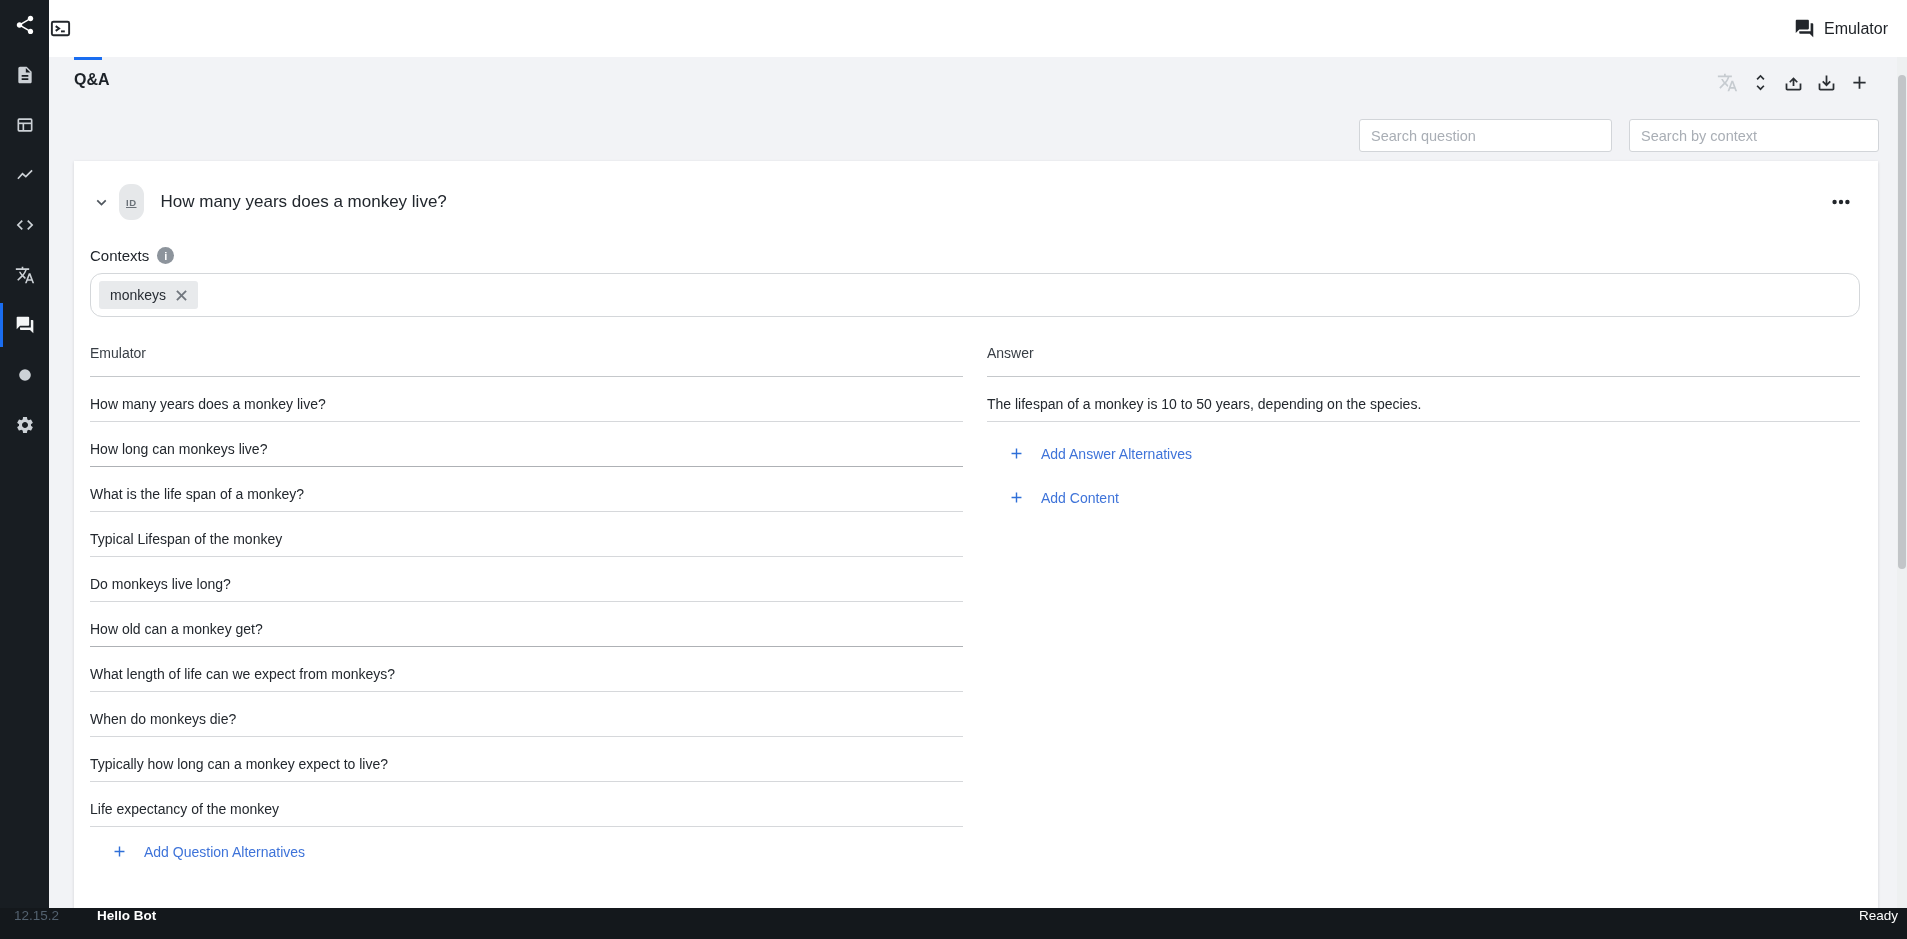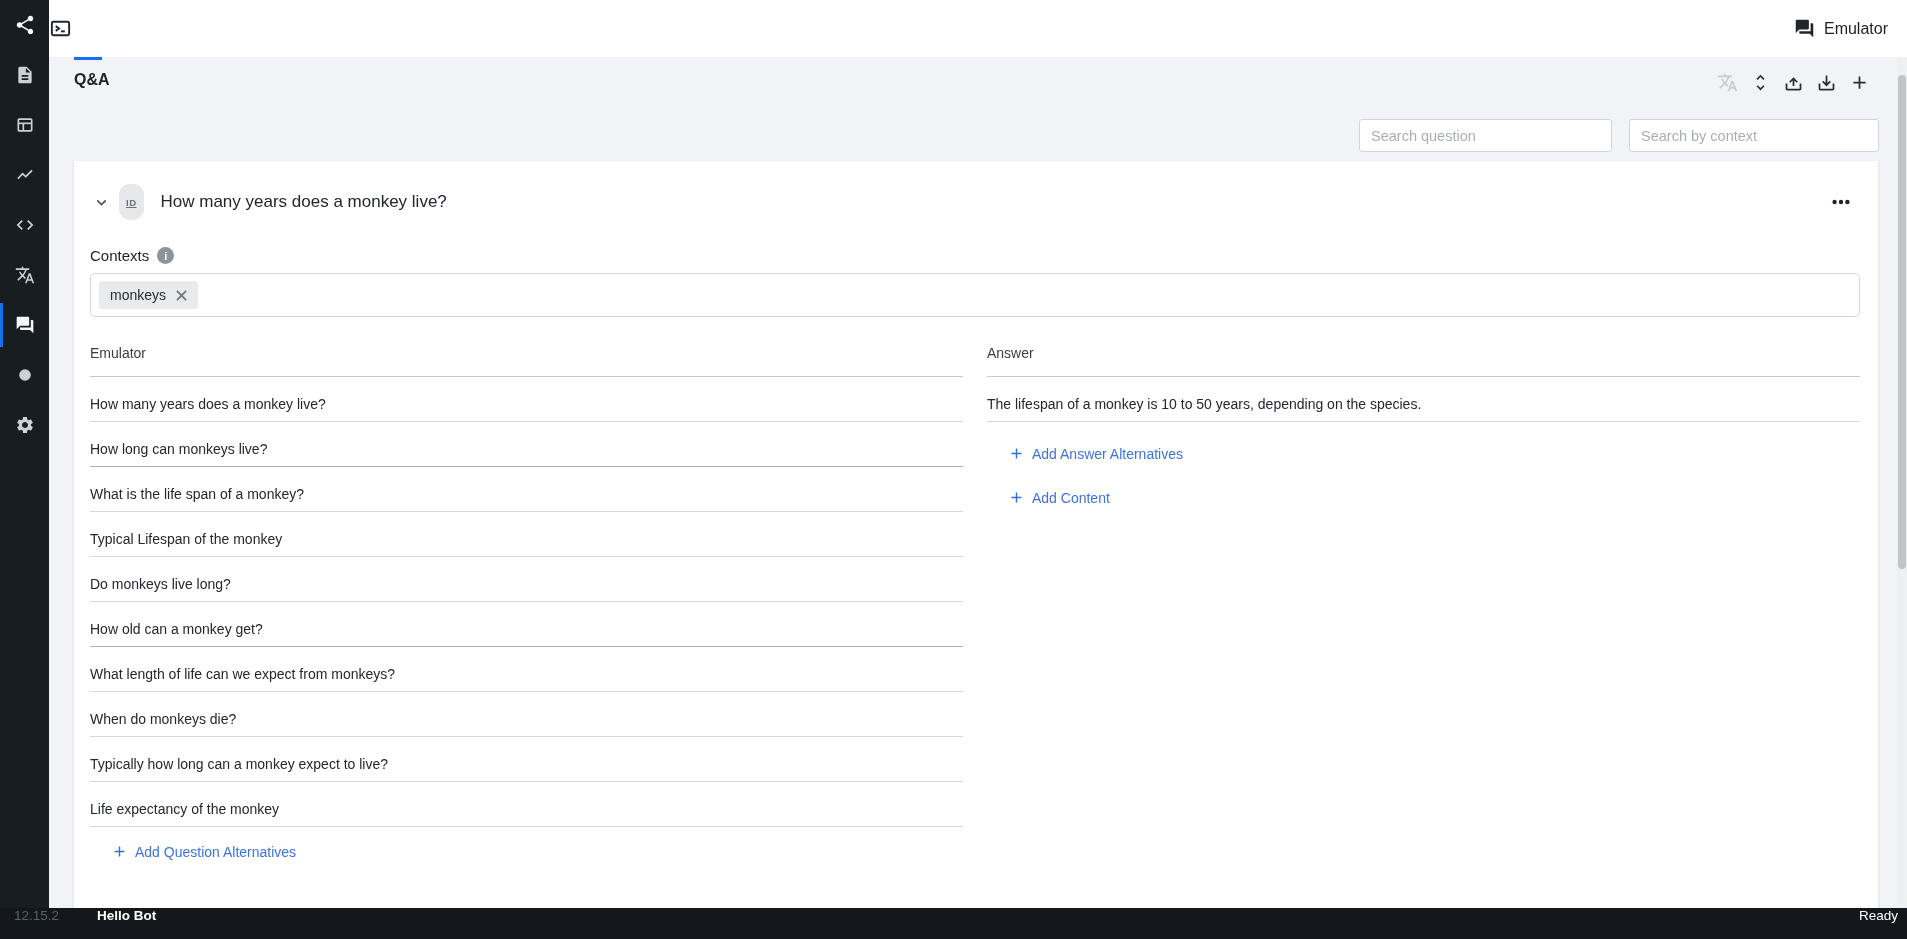--- a/index.html
+++ b/index.html
@@ -50,31 +50,31 @@
   .qheader { margin:23px 26px 0 19px; display:flex; align-items:center; }
   .chev-btn { cursor:pointer; display:flex; }
   .chev-btn svg { width:17px; height:17px; fill:none; stroke:#4f565e; stroke-width:2.4; }
   .id-badge { margin-left:9px; background:#e6e8ea; border-radius:11px; height:36px; padding:0 7px; display:flex; align-items:center; font-size:9.5px; font-weight:bold; letter-spacing:.5px; color:#6a7178;text-decoration:underline; }
   .qtitle { margin-left:17px; font-size:17px; color:#22272d; }
   .dots-btn { margin-left:auto; cursor:pointer; }
   .dots-btn svg { width:22px; height:22px; fill:#22262b; }
 
   .contexts-label { margin:27px 0 0 16px; display:flex; align-items:center; gap:8px; font-size:15px; color:#21262c; }
   .info-icon { width:17px; height:17px; border-radius:50%; background:#8d949c; color:#fff; font-size:11px; font-weight:bold; display:flex; align-items:center; justify-content:center; cursor:pointer; }
-  .contexts-box { margin:9px 18px 0 16px; height:44px; border:1px solid #d4d7da; border-radius:5px; display:flex; align-items:center; padding:0 8px; cursor:text; }
+  .contexts-box { margin:9px 18px 0 16px; height:44px; border:1px solid #d4d7da; border-radius:12px; display:flex; align-items:center; padding:0 8px; cursor:text; }
   .chip { background:#e8eaec; border-radius:3px; height:28px; display:flex; align-items:center; padding:0 11px; gap:10px; font-size:14px; color:#272c33; }
   .chip-x { cursor:pointer; display:flex; }
   .chip-x svg { width:11px; height:11px; stroke:#70767d; stroke-width:2; fill:none; }
 
   .columns { display:flex; gap:24px; margin:28px 18px 0 16px; }
   .col { flex:1 1 0; min-width:0; }
   .col-header { font-size:14px; color:#383e45; padding-bottom:15px; border-bottom:1px solid #c5c8cb; }
   .q-row { padding:19px 0 9px; border-bottom:1px solid #d6d8db; font-size:14px; color:#23282e; cursor:text; }
   .q-col .q-row:nth-of-type(3), .q-col .q-row:nth-of-type(7) { border-bottom-color:#aeb1b5; }
-  .add-link { display:flex; align-items:center; gap:7px; margin-left:21px; color:#3e73d9; font-size:14px; cursor:pointer; width:max-content; }
+  .add-link { display:flex; align-items:center; gap:16px; margin-left:21px; color:#3e73d9; font-size:14px; cursor:pointer; width:max-content; }
   .add-link svg { width:17px; height:17px; fill:#2f6fd8; }
   .q-col .add-link { margin-top:16px; }
   .a-col .add-link.first { margin-top:23px; }
   .a-col .add-link.second { margin-top:27px; }
 
   
   .scrollbar { position:absolute; right:0; top:57px; width:10px; height:851px; background:#eef0f1; z-index:7; cursor:pointer; }
   .scroll-thumb { position:absolute; left:1px; top:18px; width:8px; height:494px; background:#c2c5c8; border-radius:4px; cursor:grab; }
 
   

